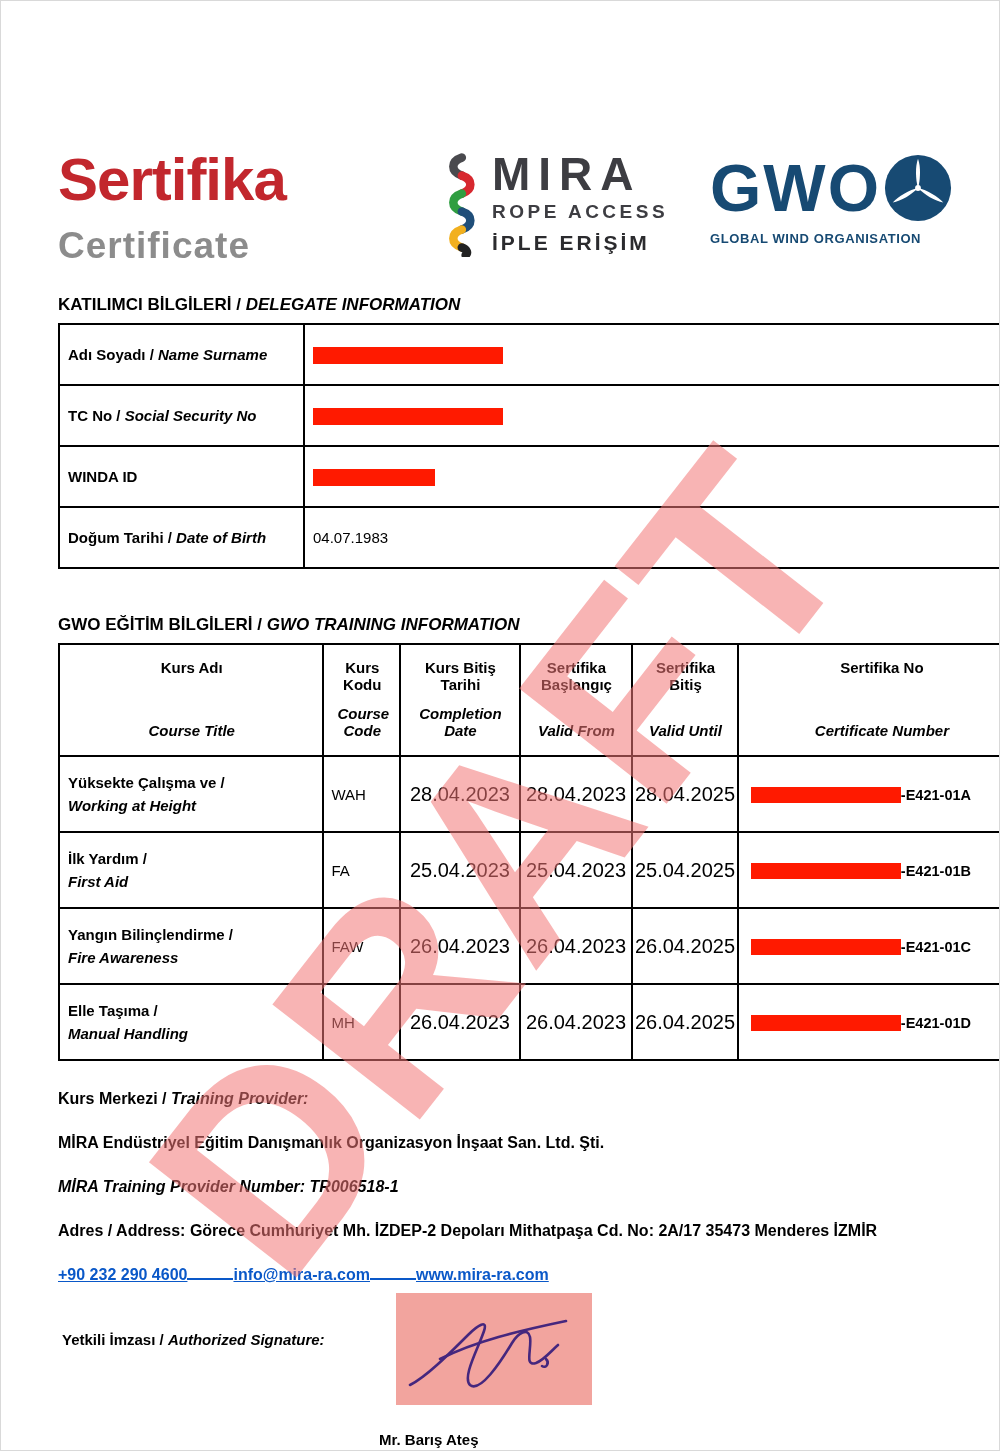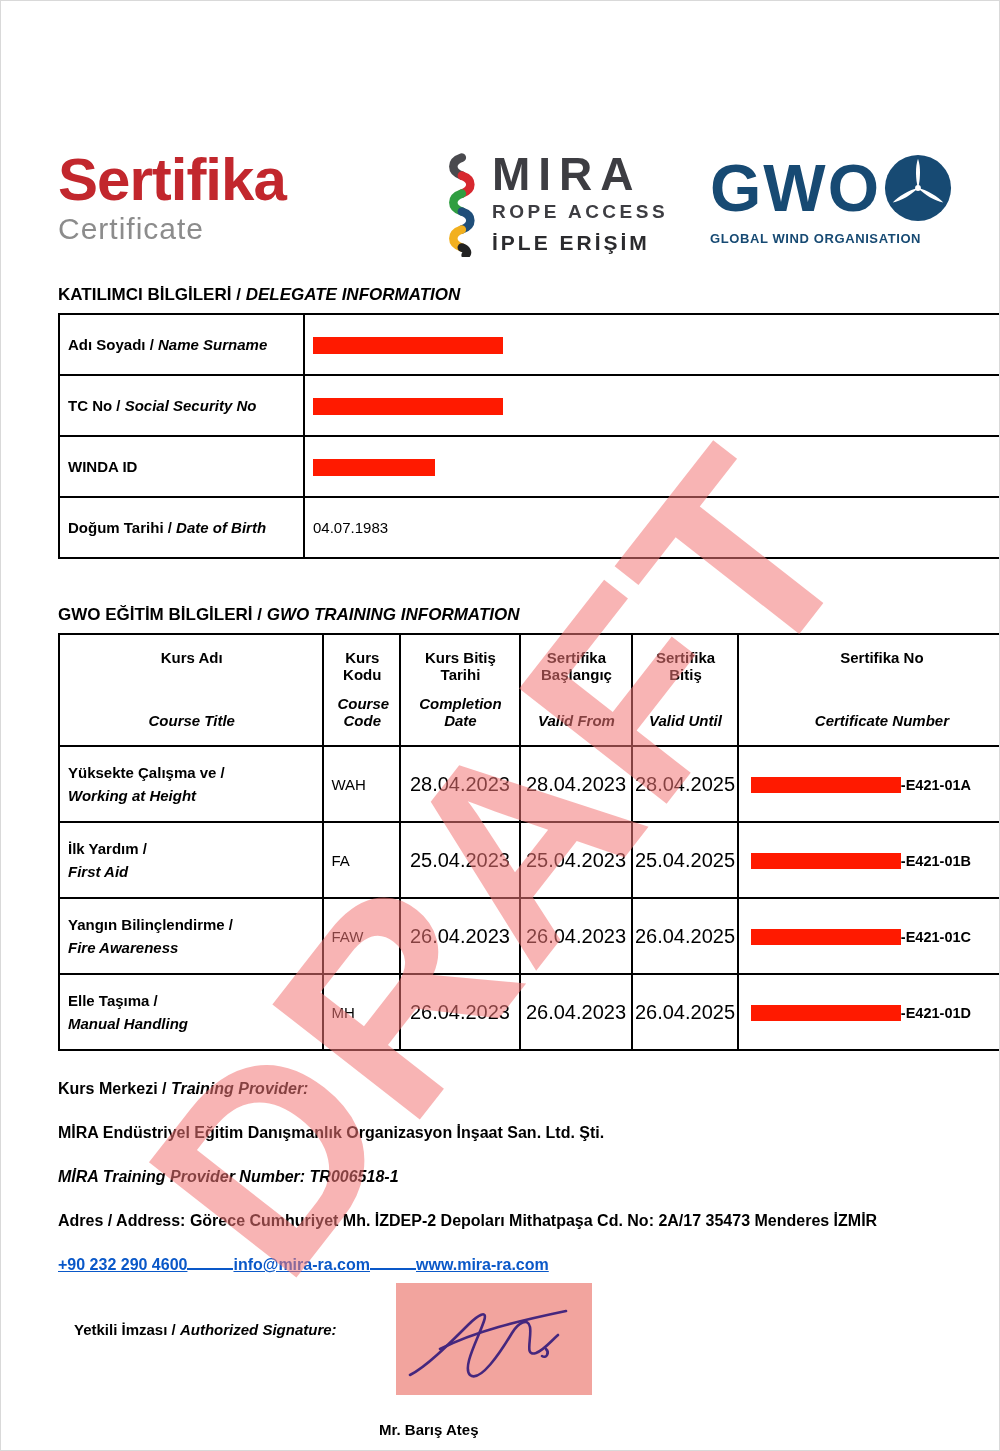--- a/index.html
+++ b/index.html
@@ -22,21 +22,21 @@
     color:rgba(242,118,118,0.55);
     transform:rotate(-52deg);
     z-index:5; pointer-events:none; white-space:nowrap;
     user-select:none;
   }
 
   
   .header { display:flex; align-items:flex-start; padding-top:148px; }
   .brand { width:262px; }
   .brand-title { font-size:60px; font-weight:bold; color:#c2272d; line-height:1.02; letter-spacing:-1px; }
-  .brand-subtitle { font-size:30px; font-weight:normal; color:#8c8c8c; letter-spacing:1px; margin-top:2px; }
+  .brand-subtitle { font-size:37px; font-weight:bold; color:#8c8c8c; letter-spacing:1px; margin-top:15px; }
 
   .mira { display:flex; align-items:flex-start; margin-left:120px; margin-top:2px; }
   .mira-icon svg { display:block; }
   .mira-text { margin-left:14px; }
   .mira-name { font-size:46px; font-weight:bold; color:#3d3d42; letter-spacing:8px; line-height:1; }
   .mira-tag1 { font-size:19px; font-weight:600; color:#3d3d42; letter-spacing:3.5px; margin-top:4px; }
   .mira-tag2 { font-size:21px; font-weight:bold; color:#2b2b2e; letter-spacing:3px; margin-top:8px; }
 
   .gwo { margin-left:auto; margin-top:4px; }
   .gwo-row { display:flex; align-items:center; }
@@ -76,21 +76,21 @@
   .cert-suffix { font-size:14.5px; font-weight:bold; vertical-align:middle; }
 
   
   .footer { margin-top:26px; }
   .line { font-size:16px; line-height:24px;margin-top:20px; }
   .links a { color:#0a58c8; font-weight:bold; text-decoration:underline; cursor:pointer; }
   .link-gap { display:inline-block; width:46px; border-bottom:2px solid #0a58c8; height:0.9em; }
 
   
   .sig-area { position:relative; height:118px; margin-top:8px; }
-  .sig-label { position:absolute; left:16px; top:36px; font-size:15px; }
+  .sig-label { position:absolute; left:4px; top:36px; font-size:15px; }
   .sig-box { position:absolute; left:338px; top:-2px; width:196px; height:112px; background:#f2a49e; }
   .sig-box svg { display:block; }
   .signer { margin-top:18px; margin-left:321px; font-size:15px; font-weight:bold; }
 </style>
 </head>
 <body>
 
 <div class="watermark">DRAFT</div>
 
 <div class="content">

